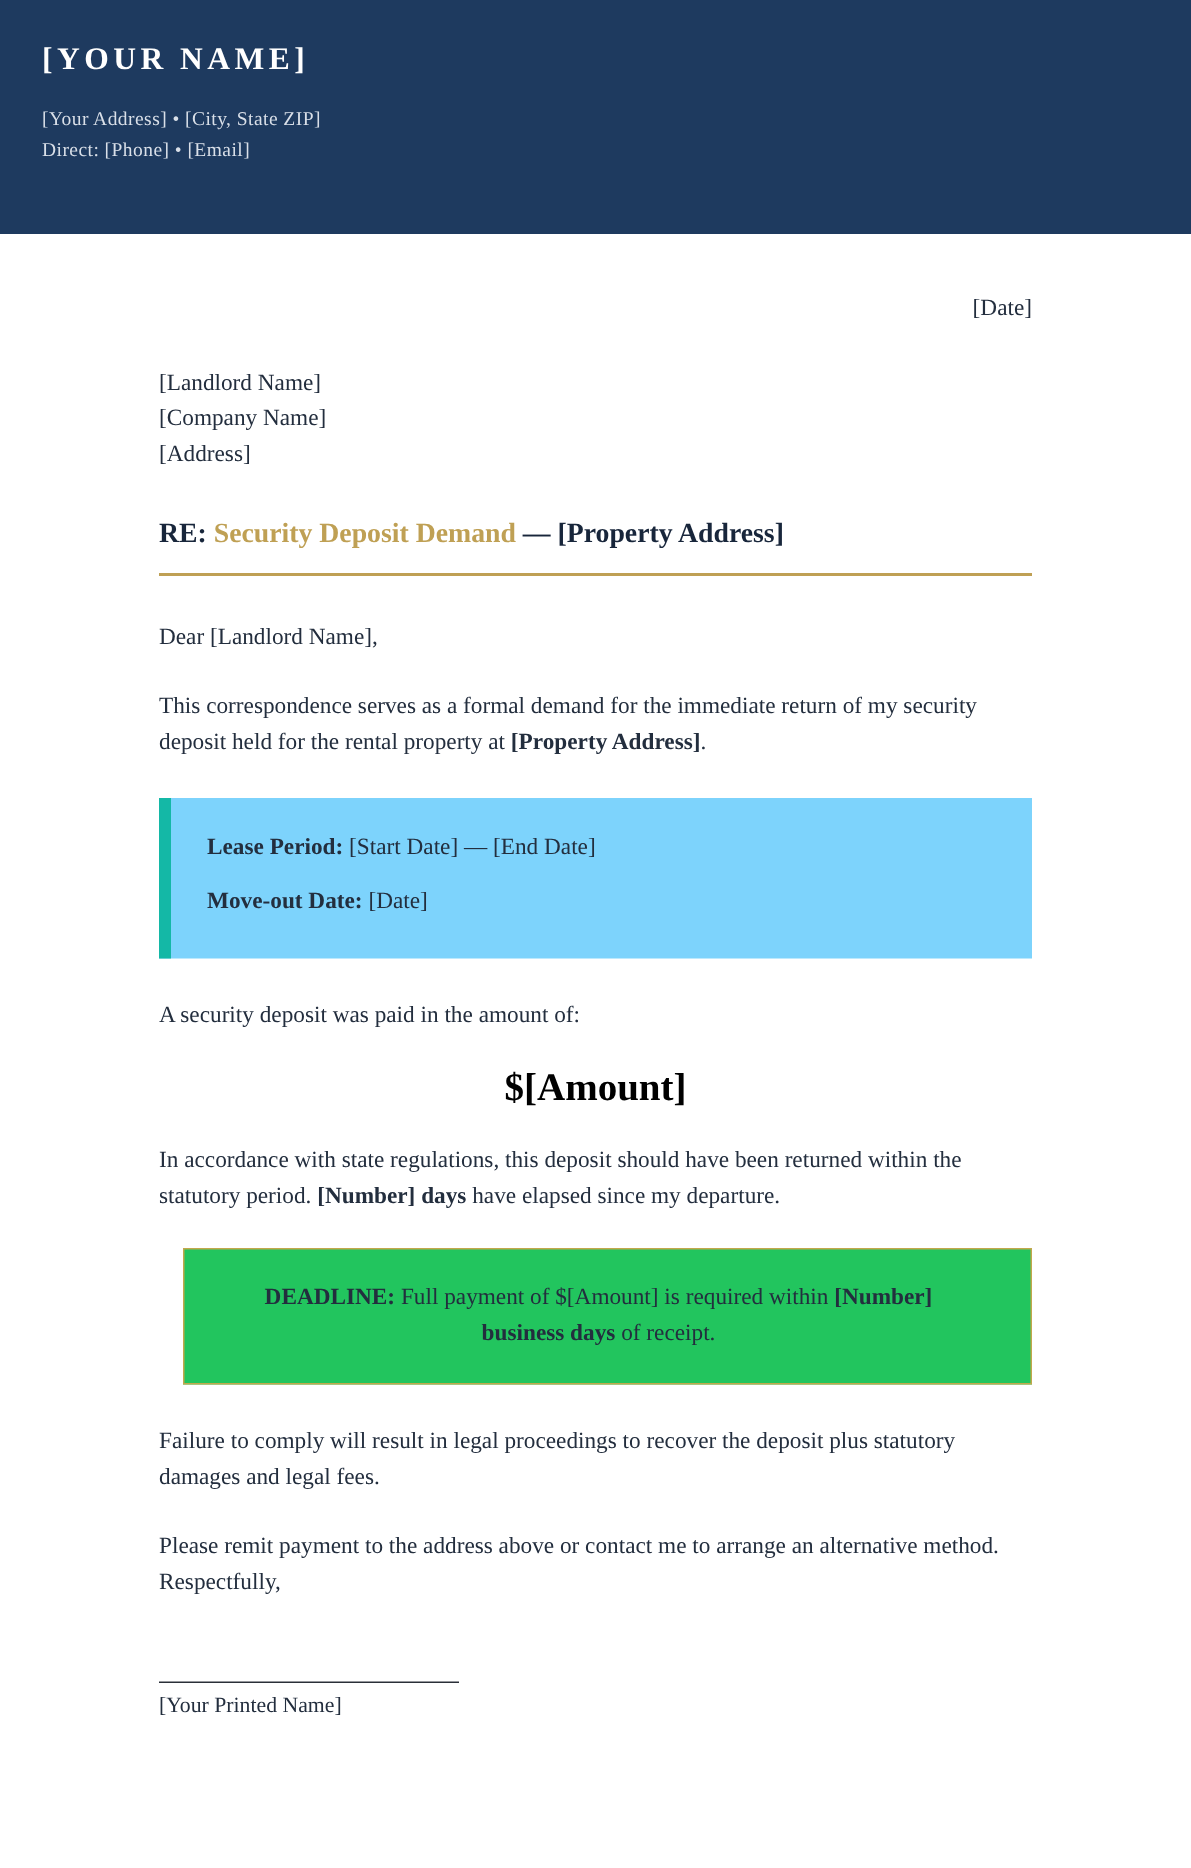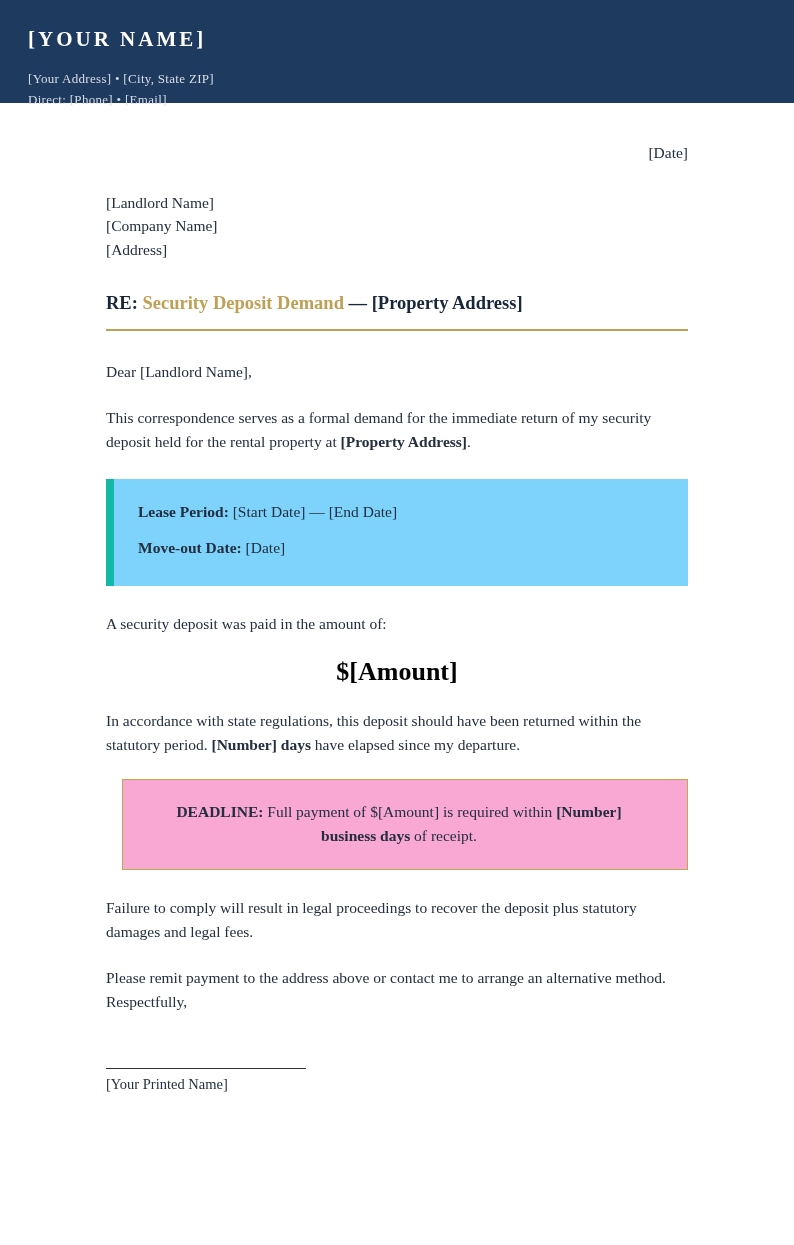--- a/index.html
+++ b/index.html
@@ -14,21 +14,21 @@
     background: #ffffff;
     margin: 0 auto;
     position: relative;
   }
 
   
   .letterhead {
     background: #1e3a5f;
     color: #ffffff;
     padding: 27px 28px 22px 28px;
-    height: 103px;
+    height: 156px;
   }
   .letterhead .sender-name {
     font-size: 21px;
     font-weight: 700;
     letter-spacing: 3px;
     color: #ffffff;
     margin-bottom: 16px;
   }
   .letterhead .sender-sub {
     font-size: 13px;
@@ -82,21 +82,21 @@
     text-align: center;
     font-size: 26px;
     font-weight: 700;
     color: #000000;
   }
   .after-amount { margin-top: 26px; }
 
   
   .deadline-box {
     margin-top: 23px;
-    background: #f9a8d4;
+    background: #22c55e;
     border: 1px solid #c2a84c;
     padding: 20px 36px 22px 24px;
     text-align: center;
     line-height: 23.5px;
     margin-left: 16px;
   }
 
   .b { font-weight: 700; }
 
   

